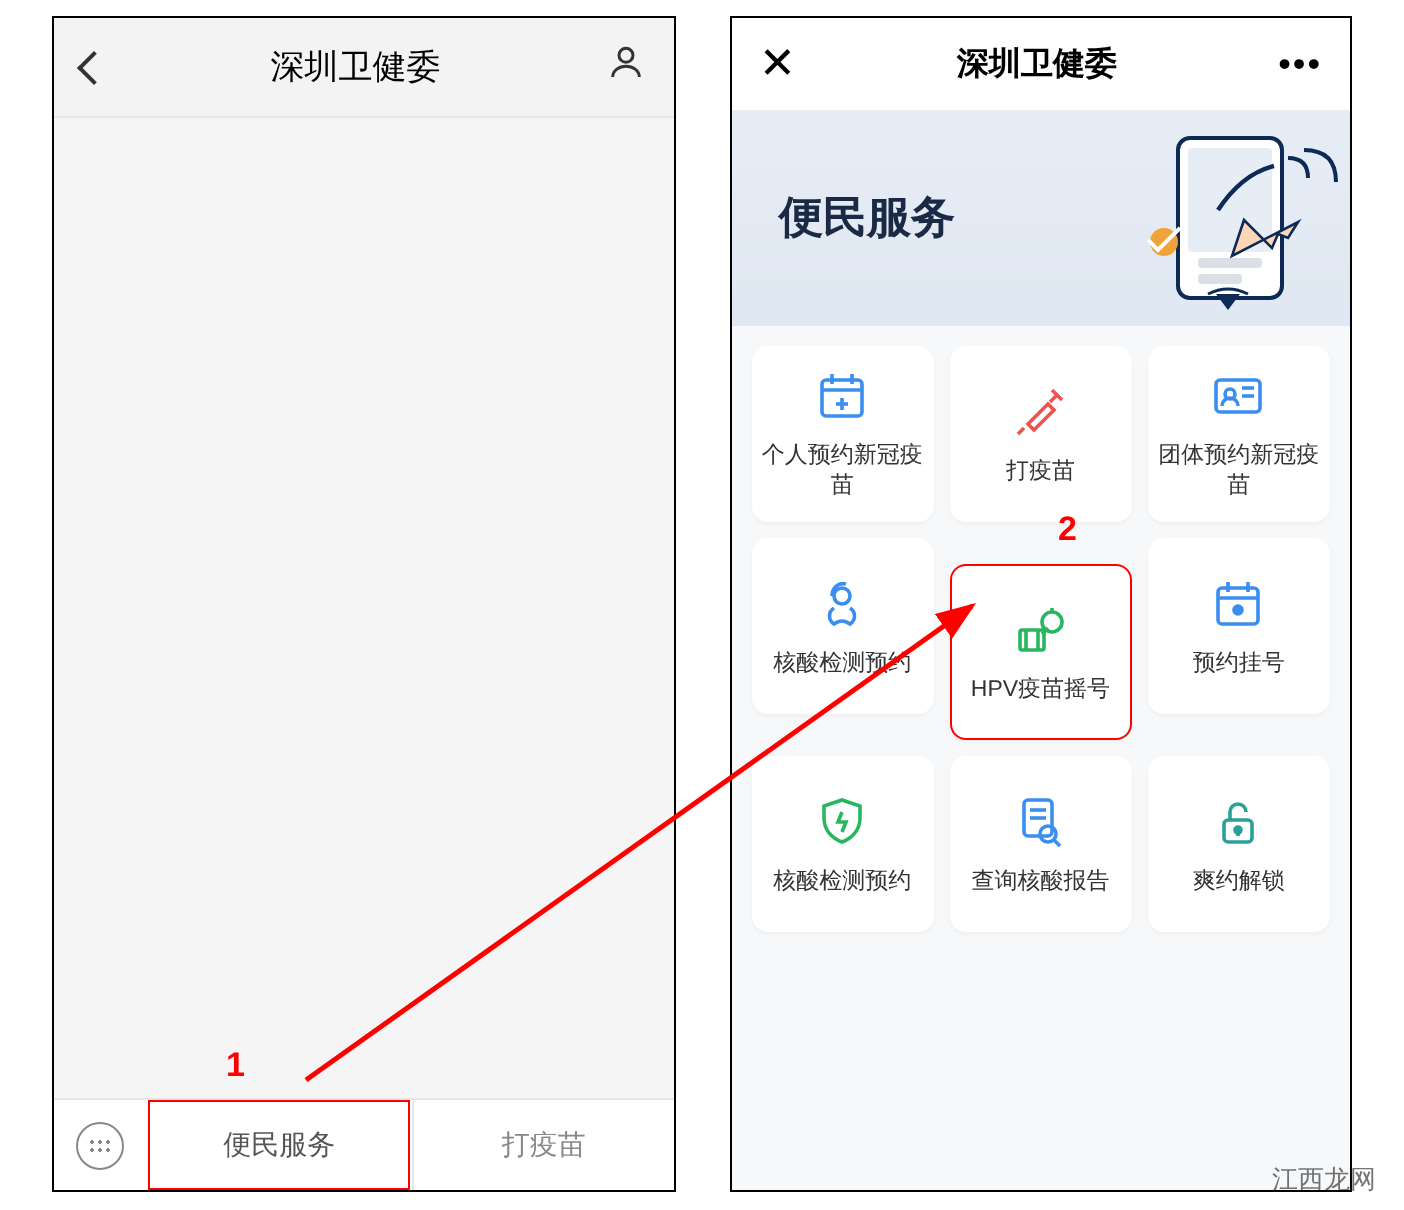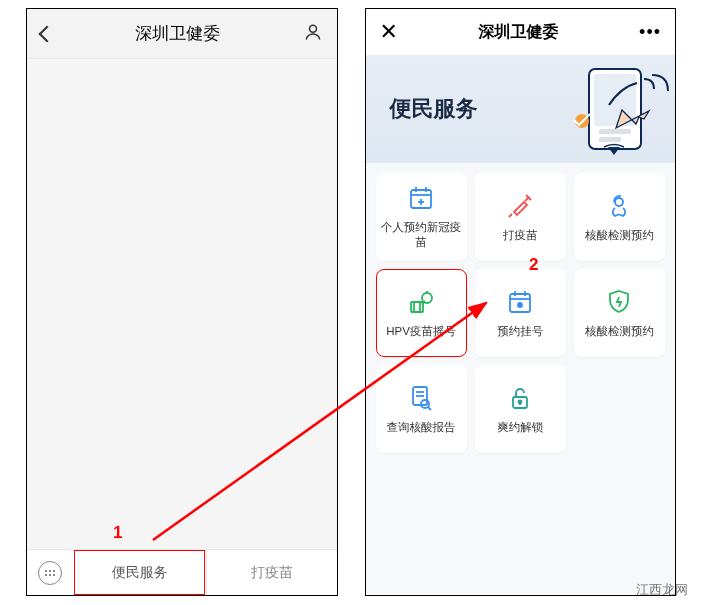--- a/index.html
+++ b/index.html
@@ -132,21 +132,21 @@
       height: 88px;
       display: flex;
       flex-direction: column;
       justify-content: center;
       align-items: center;
       gap: 8px;
       box-shadow: 0 1px 2px rgba(0,0,0,0.04);
     }
     .card-icon { width: 28px; height: 28px; display:flex; justify-content:center; align-items:center; }
     .card-label { font-size: 11.5px; color: #333; text-align: center; }
-    .card.highlight { border: 1.5px solid #f00; }
+    .card.highlight { border: 1.5px solid #f00; margin-top: 13px; }
     
     .anno-1 {
       position: absolute;
       left: 113px; top: 523px;
       color: #f00; font-size: 17px; font-weight: 600;
     }
     .anno-2 {
       position: absolute;
       left: 529px; top: 255px;
       color: #f00; font-size: 17px; font-weight: 600;
@@ -237,20 +237,32 @@
               <line x1="19" y1="9" x2="23" y2="5"></line>
               <line x1="20" y1="3" x2="25" y2="8"></line>
               <line x1="6" y1="22" x2="3" y2="25"></line>
             </svg>
         </div>
         <div class="card-label">打疫苗</div>
       </div>
       <div class="card">
         <div class="card-icon">
           <svg viewBox="0 0 28 28" fill="none" stroke="#3a8ef0" stroke-width="1.8">
+              <rect x="3" y="6" width="22" height="16" rx="2"></rect>
+              <circle cx="10" cy="13" r="2.5"></circle>
+              <path d="M6 19c0-2.2 1.8-4 4-4s4 1.8 4 4"></path>
+              <line x1="16" y1="10" x2="22" y2="10"></line>
+              <line x1="16" y1="14" x2="22" y2="14"></line>
+            </svg>
+        </div>
+        <div class="card-label">团体预约新冠疫苗</div>
+      </div>
+      <div class="card">
+        <div class="card-icon">
+          <svg viewBox="0 0 28 28" fill="none" stroke="#3a8ef0" stroke-width="1.8">
               <circle cx="14" cy="10" r="4"></circle>
               <path d="M9 10c0-4 3-7 7-6"></path>
               <path d="M10 16c-3 2-3 6 0 8c3-2 5-2 8 0c3-2 3-6 0-8"></path>
             </svg>
         </div>
         <div class="card-label">核酸检测预约</div>
       </div>
       <div class="card highlight">
         <div class="card-icon">
           <svg viewBox="0 0 28 28" fill="none" stroke="#28b661" stroke-width="1.8">

